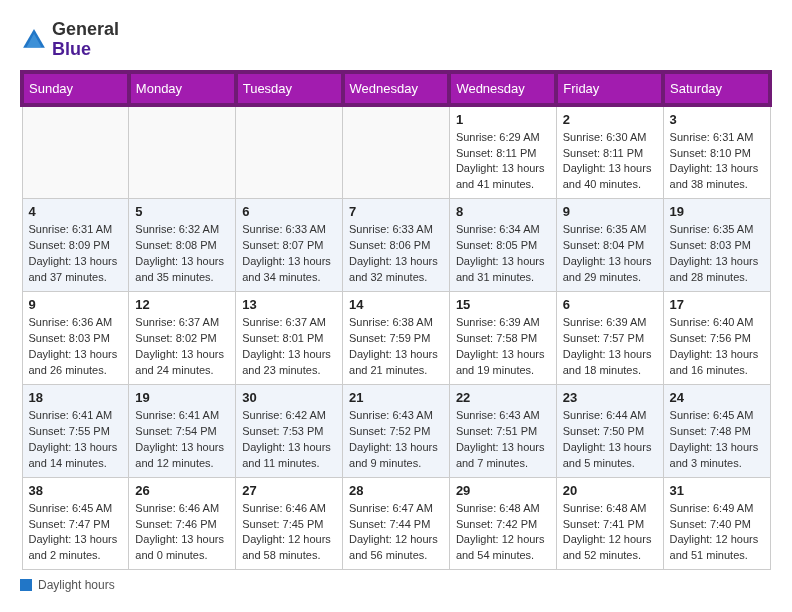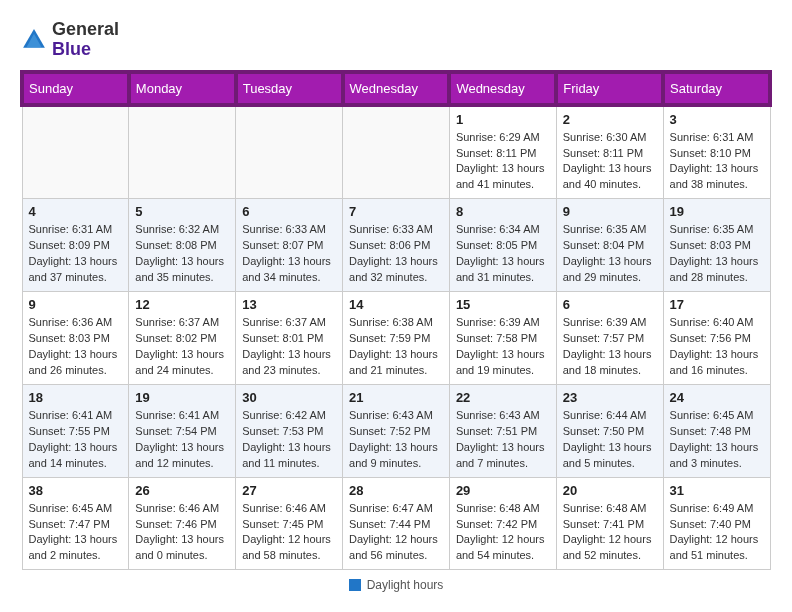--- a/index.html
+++ b/index.html
@@ -84,21 +84,20 @@
       line-height: 1.45;
       font-size: 11px;
     }
     .footer {
       margin-top: 8px;
       font-size: 12px;
       color: #555;
       display: flex;
       align-items: center;
       gap: 6px;
-      justify-content: center;
     }
     .footer-dot {
       width: 12px;
       height: 12px;
       background: #2176c7;
       display: inline-block;
     }
     
     .row-odd td:not(.empty) { background: #fff; }
     .row-even td:not(.empty) { background: #eef2f9; }

